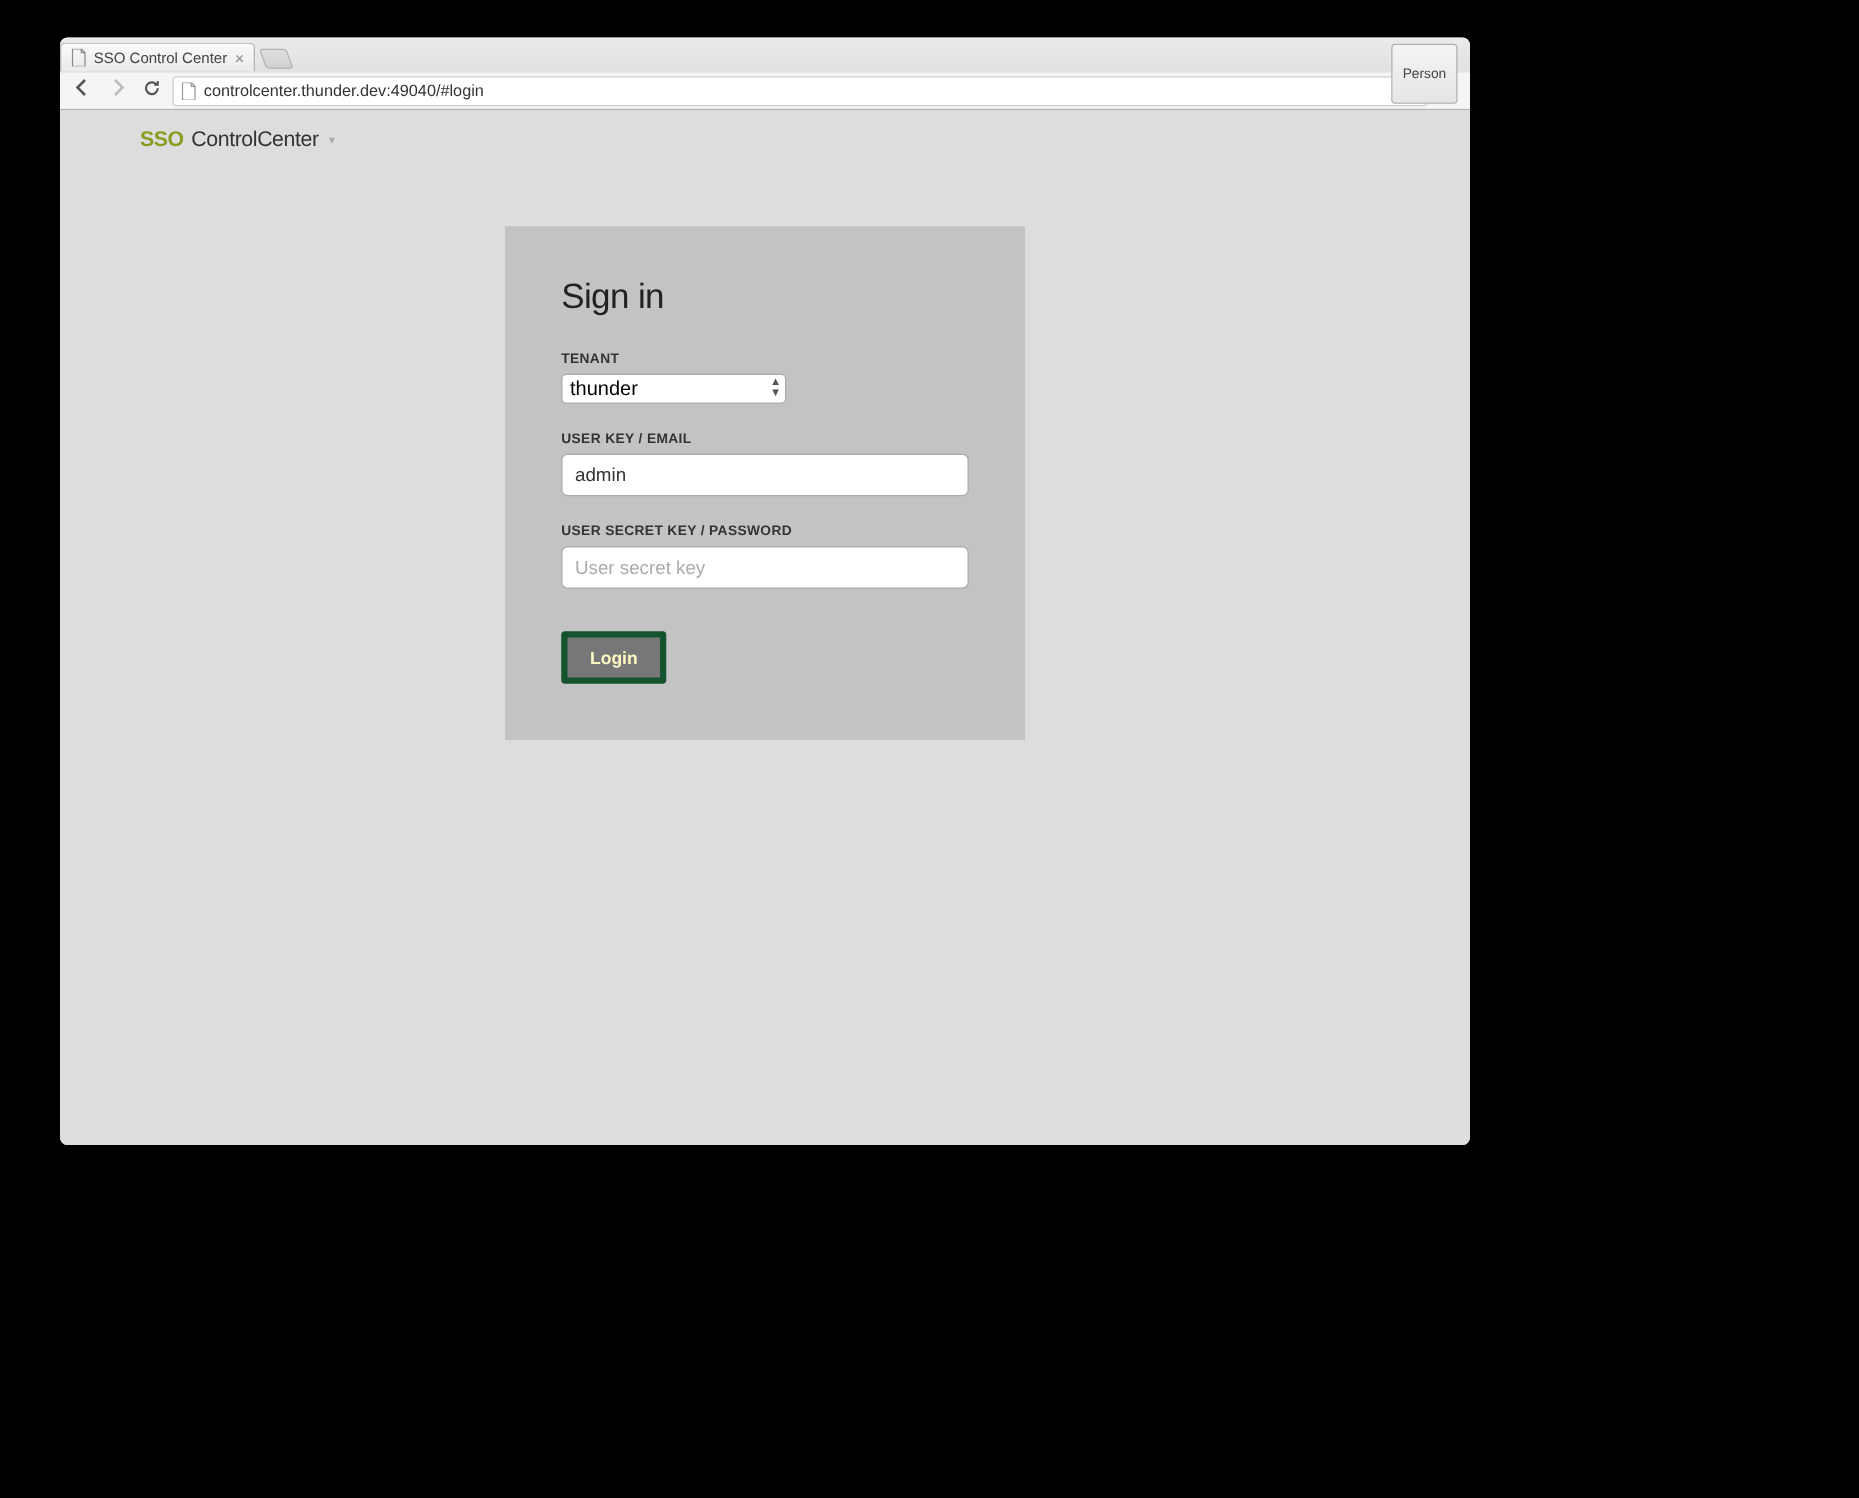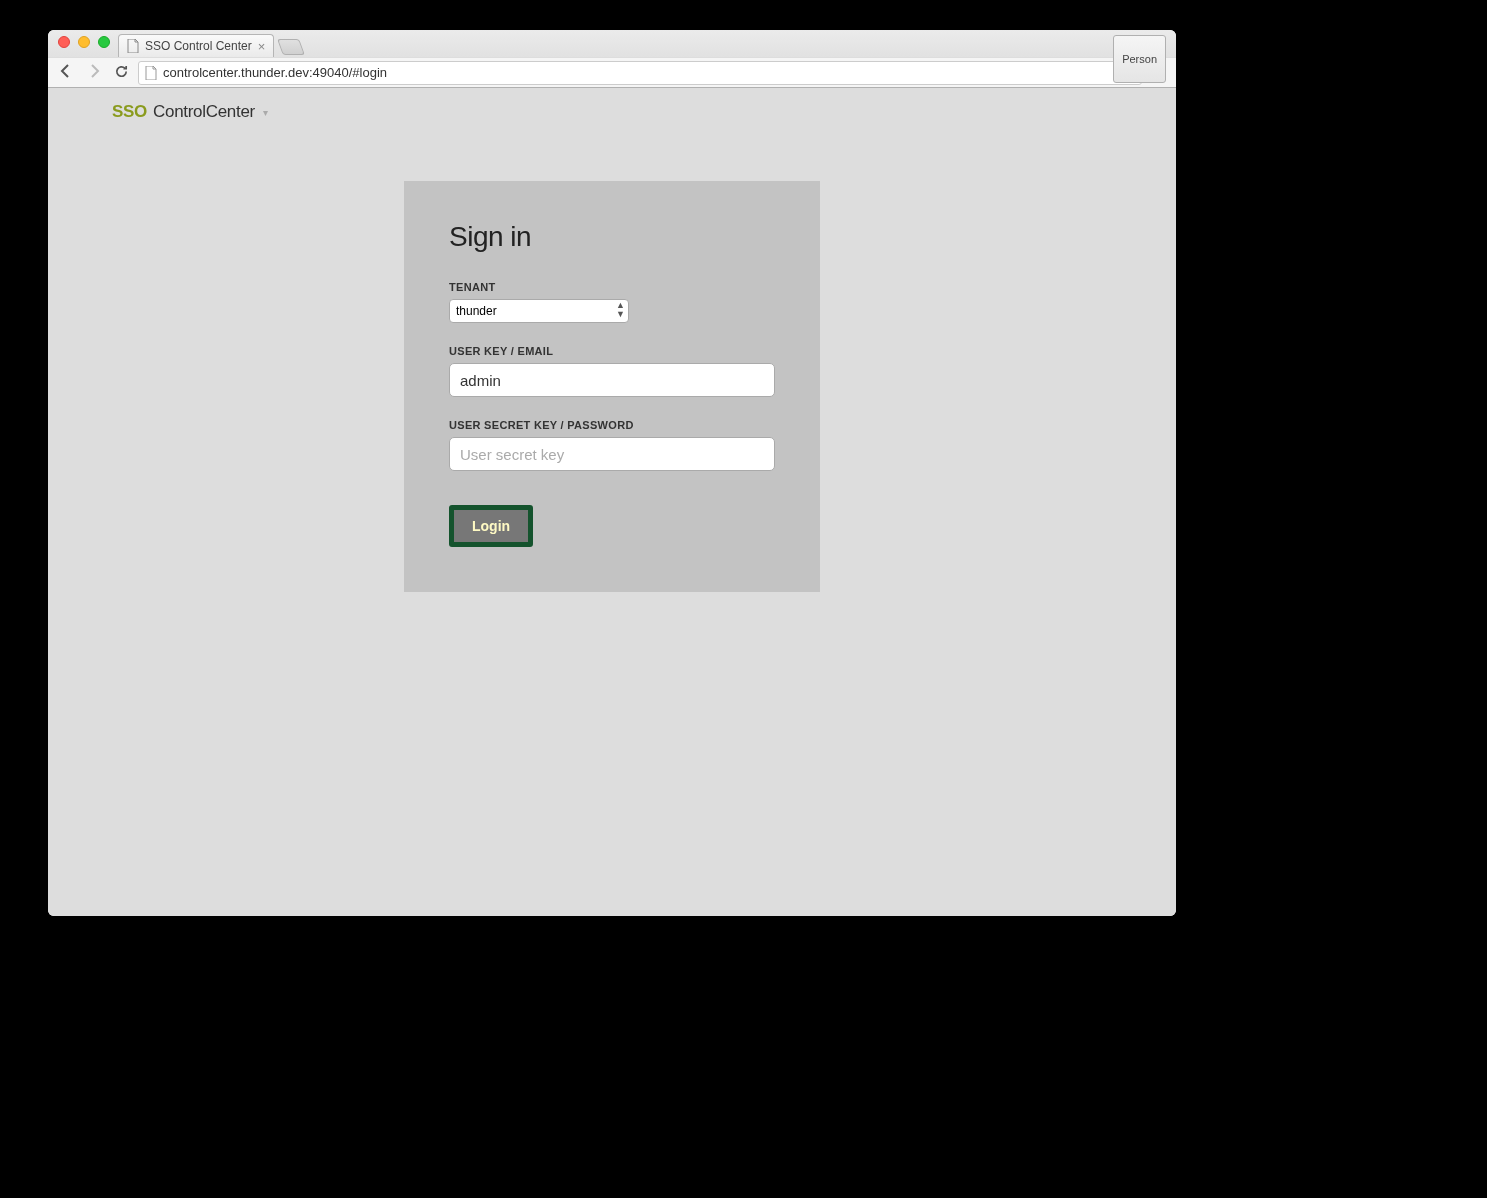--- a/index.html
+++ b/index.html
@@ -41,21 +41,20 @@
       width: 12px;
       height: 12px;
       border-radius: 50%;
     }
     .tl-red { background: #ff5f57; border: 1px solid #e0443e; }
     .tl-yellow { background: #ffbd2e; border: 1px solid #dea123; }
     .tl-green { background: #28c940; border: 1px solid #1aab29; }
     .tab-bar {
       display: flex;
       align-items: flex-end;
-      padding-left: 70px;
       margin-top: -22px;
       height: 25px;
     }
     .tab {
       background: linear-gradient(#fafafa, #eaeaea);
       border: 1px solid #b5b5b5;
       border-bottom: none;
       border-radius: 4px 4px 0 0;
       padding: 4px 8px;
       display: flex;
@@ -204,21 +203,21 @@
     .select-wrap {
       position: relative;
       width: 180px;
     }
     .select-field {
       width: 100%;
       height: 24px;
       background: #fff;
       border: 1px solid #aaa;
       border-radius: 4px;
-      font-size: 12px;
+      font-size: 16px;
       padding: 0 6px;
       appearance: none;
       -webkit-appearance: none;
     }
     .select-arrows {
       position: absolute;
       right: 4px;
       top: 2px;
       font-size: 9px;
       color: #555;

